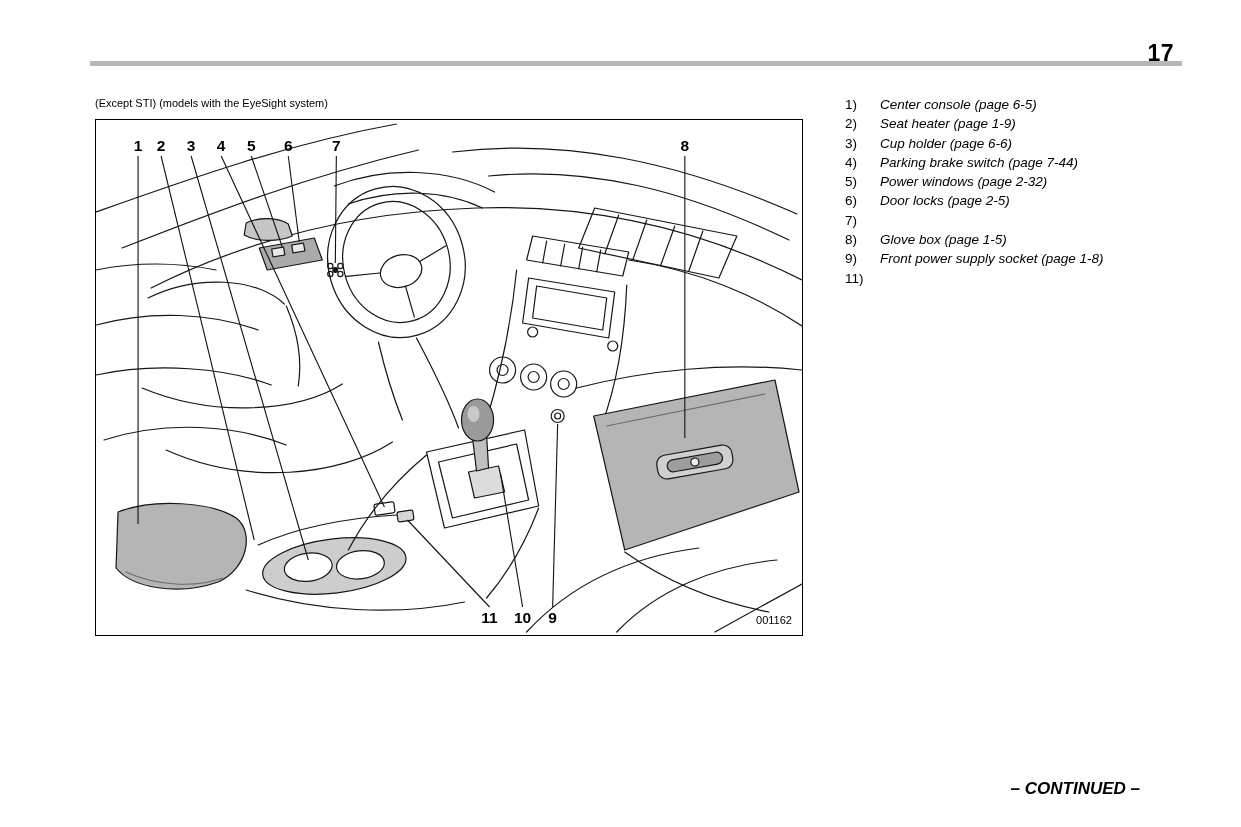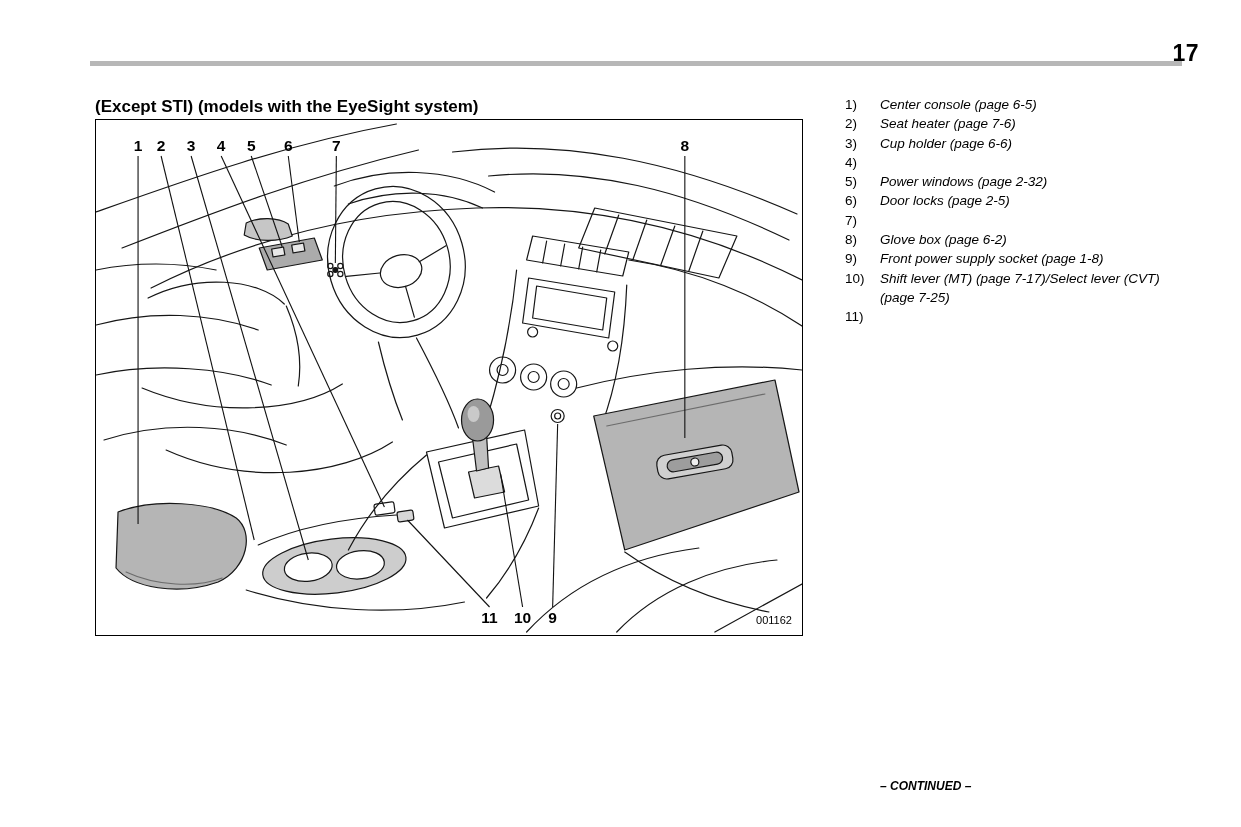--- a/index.html
+++ b/index.html
@@ -7,45 +7,45 @@
   body {
     width:1241px; height:827px; position:relative;
     font-family:"Liberation Sans", sans-serif; color:#000;
     overflow:hidden;
   }
   .header-rule {
     position:absolute; left:90px; top:61px; width:1092px; height:5px;
     background:#b7b7b7;
   }
   .page-number {
-    position:absolute; top:40px; left:1137px; width:62px;
+    position:absolute; top:40px; left:1112px; width:62px;
     text-align:right; font-size:23px; font-weight:bold; letter-spacing:0.5px;
   }
   .caption {
     position:absolute; left:95px; top:97px;
-    font-size:17px; font-weight:bold;
+    font-size:11px; font-weight:normal;
   }
   .figure-frame {
     position:absolute; left:95px; top:119px; width:708px; height:517px;
     border:1.6px solid #000; background:#fff;
   }
   .figure-frame svg { display:block; width:100%; height:100%; }
   .legend {
     position:absolute; left:845px; top:95px; width:336px;
   }
   .legend ol { list-style:none; }
   .legend li {
     display:flex; align-items:flex-start;
     font-size:13.5px; line-height:19.3px;
   }
   .legend .num { flex:0 0 35px; }
   .legend .txt { flex:1;font-style:italic; }
   .continued {
-    position:absolute; top:779px; left:880px; width:300px;
-    font-size:12px; font-weight:bold; font-style:italic;
+    position:absolute; top:779px; left:840px; width:300px;
+    text-align:right; font-size:17px; font-weight:bold; font-style:italic;
   }
 </style>
 </head>
 <body>
 
 <div class="header-rule"></div>
 <div class="page-number">17</div>
 
 <div class="caption">(Except STI) (models with the EyeSight system)</div>
 
@@ -222,51 +222,48 @@
 </div>
 
 <aside class="legend">
   <ol>
     <li>
       <span class="num">1)</span>
       <span class="txt">Center console (page 6-5)</span>
     </li>
     <li>
       <span class="num">2)</span>
-      <span class="txt">Seat heater (page 7-6)</span>
+      <span class="txt">Seat heater (page 1-9)</span>
     </li>
     <li>
       <span class="num">3)</span>
       <span class="txt">Cup holder (page 6-6)</span>
     </li>
     <li>
       <span class="num">4)</span>
+      <span class="txt">Parking brake switch (page 7-44)</span>
     </li>
     <li>
       <span class="num">5)</span>
       <span class="txt">Power windows (page 2-32)</span>
     </li>
     <li>
       <span class="num">6)</span>
       <span class="txt">Door locks (page 2-5)</span>
     </li>
     <li>
       <span class="num">7)</span>
     </li>
     <li>
       <span class="num">8)</span>
-      <span class="txt">Glove box (page 6-2)</span>
+      <span class="txt">Glove box (page 1-5)</span>
     </li>
     <li>
       <span class="num">9)</span>
       <span class="txt">Front power supply socket (page 1-8)</span>
     </li>
     <li>
-      <span class="num">10)</span>
-      <span class="txt">Shift lever (MT) (page 7-17)/Select lever (CVT) (page 7-25)</span>
-    </li>
-    <li>
       <span class="num">11)</span>
     </li>
   </ol>
 </aside>
 
 <div class="continued">– CONTINUED –</div>
 
 </body></html>

